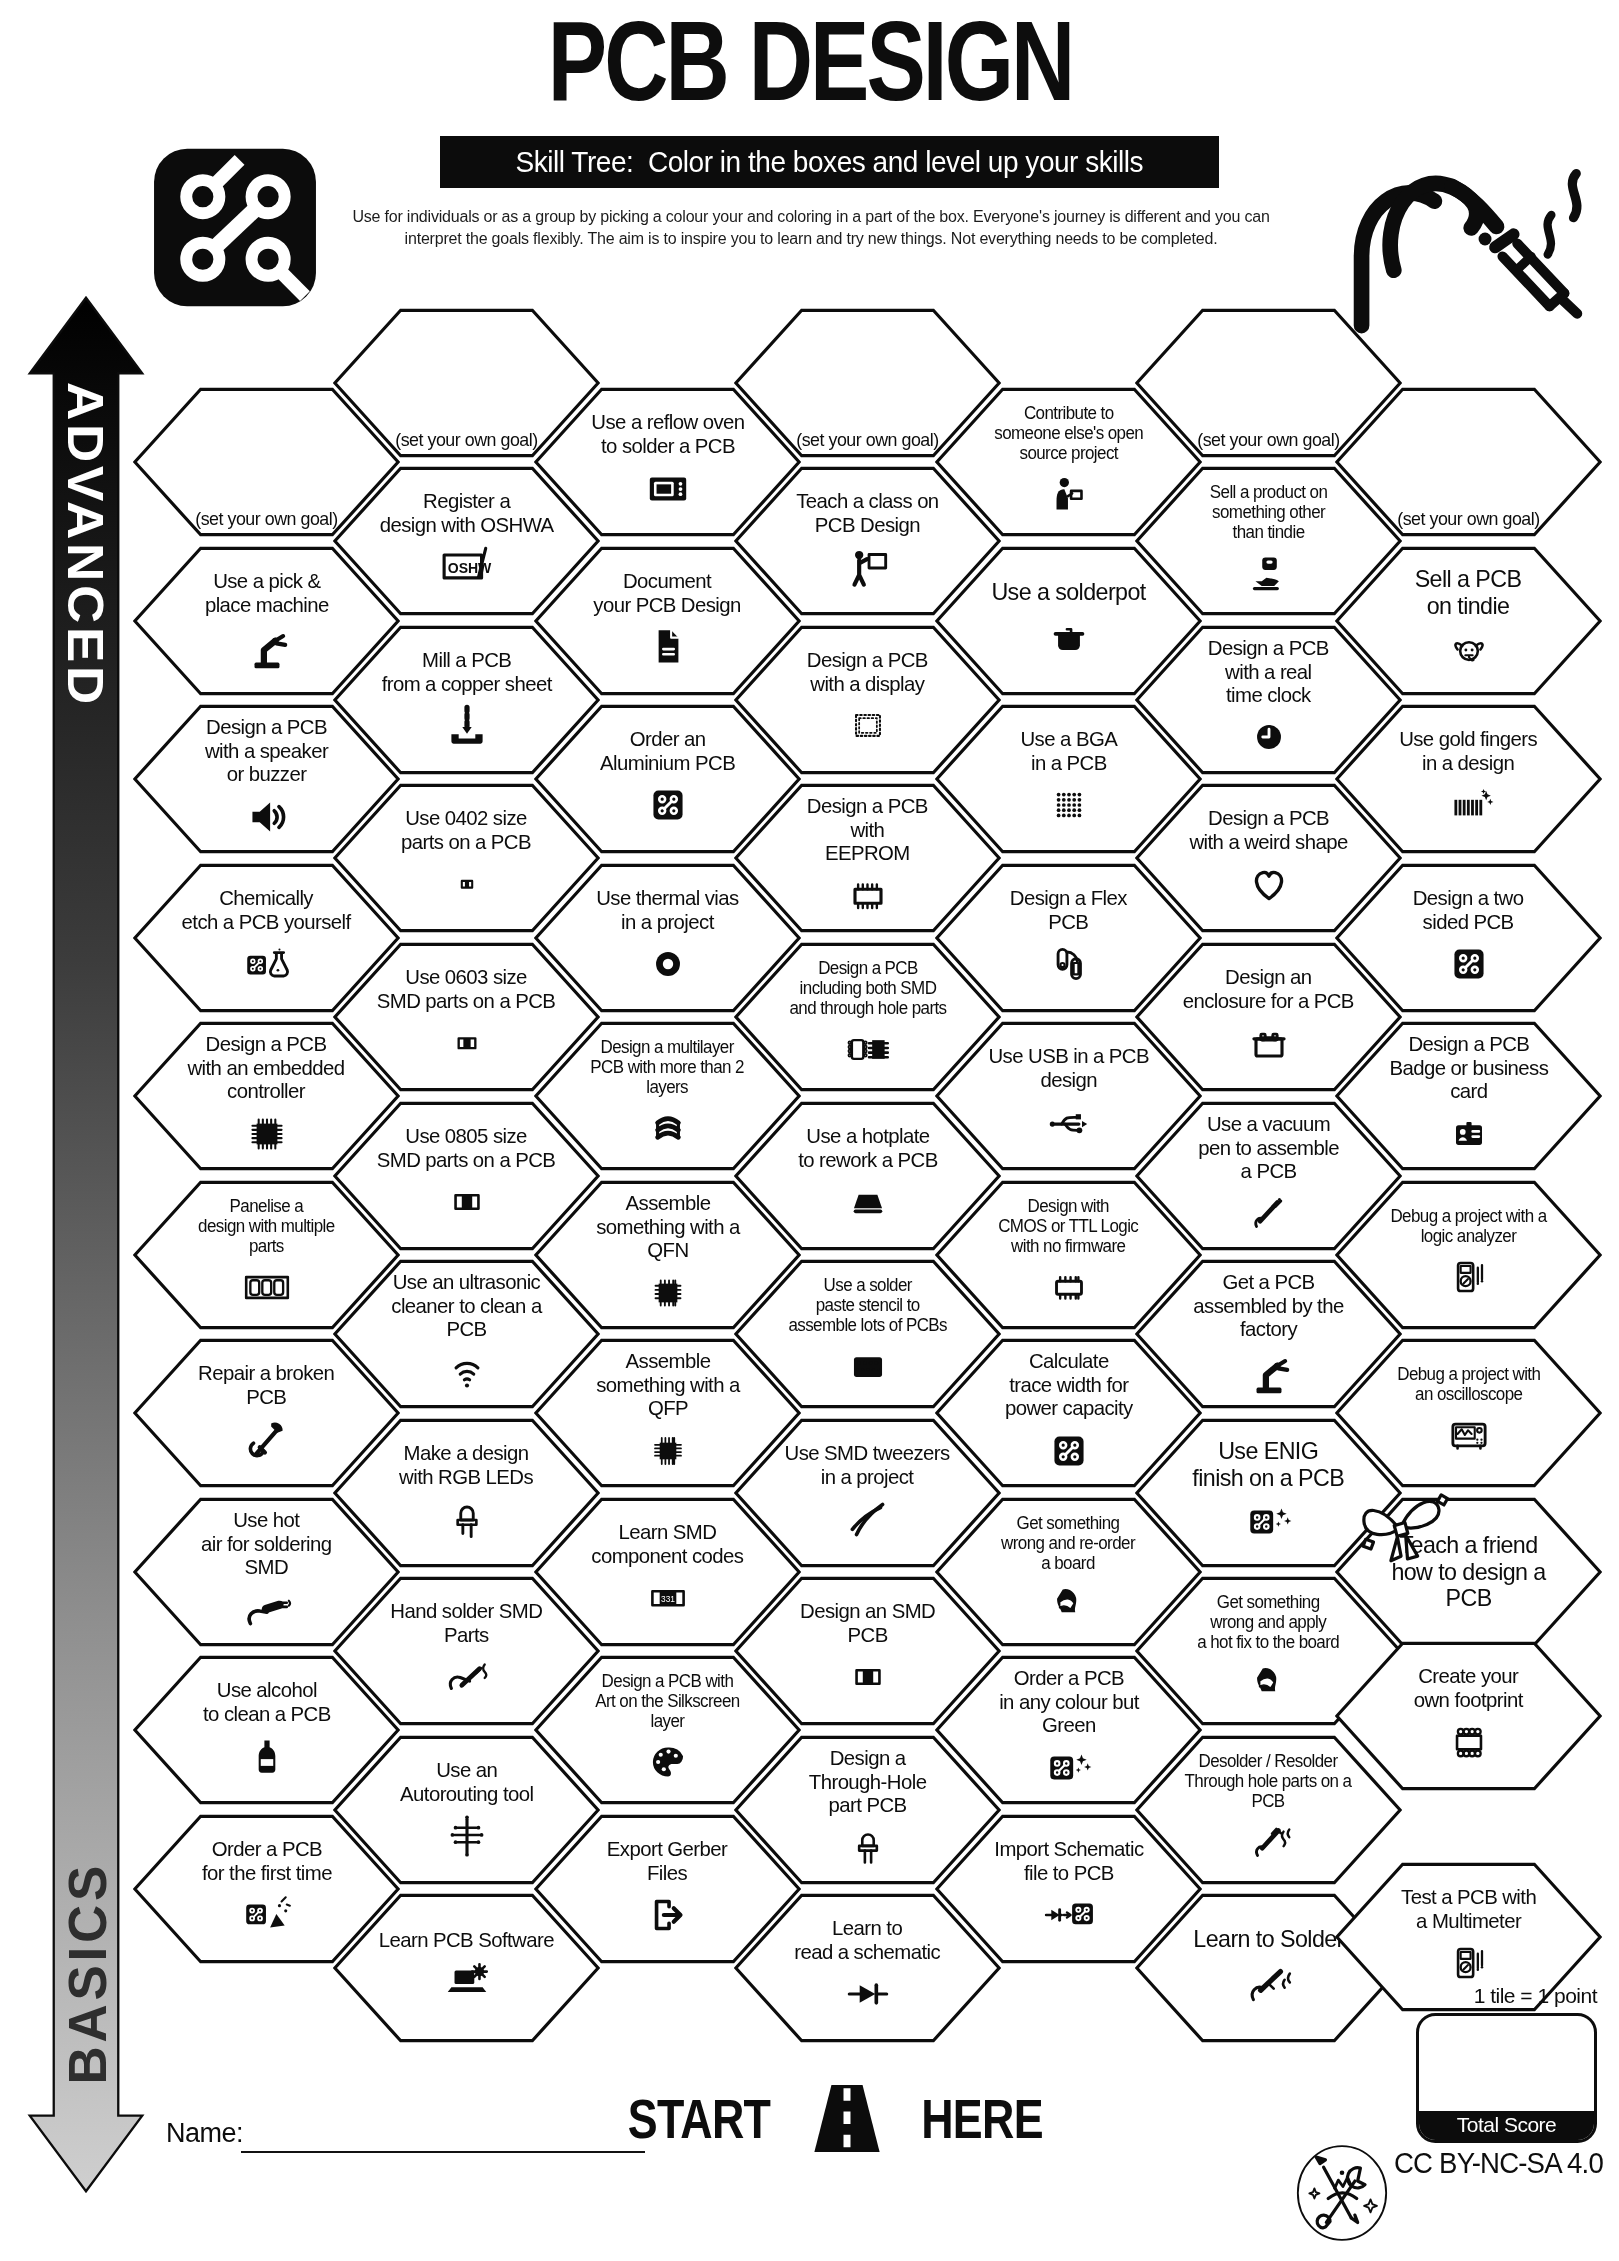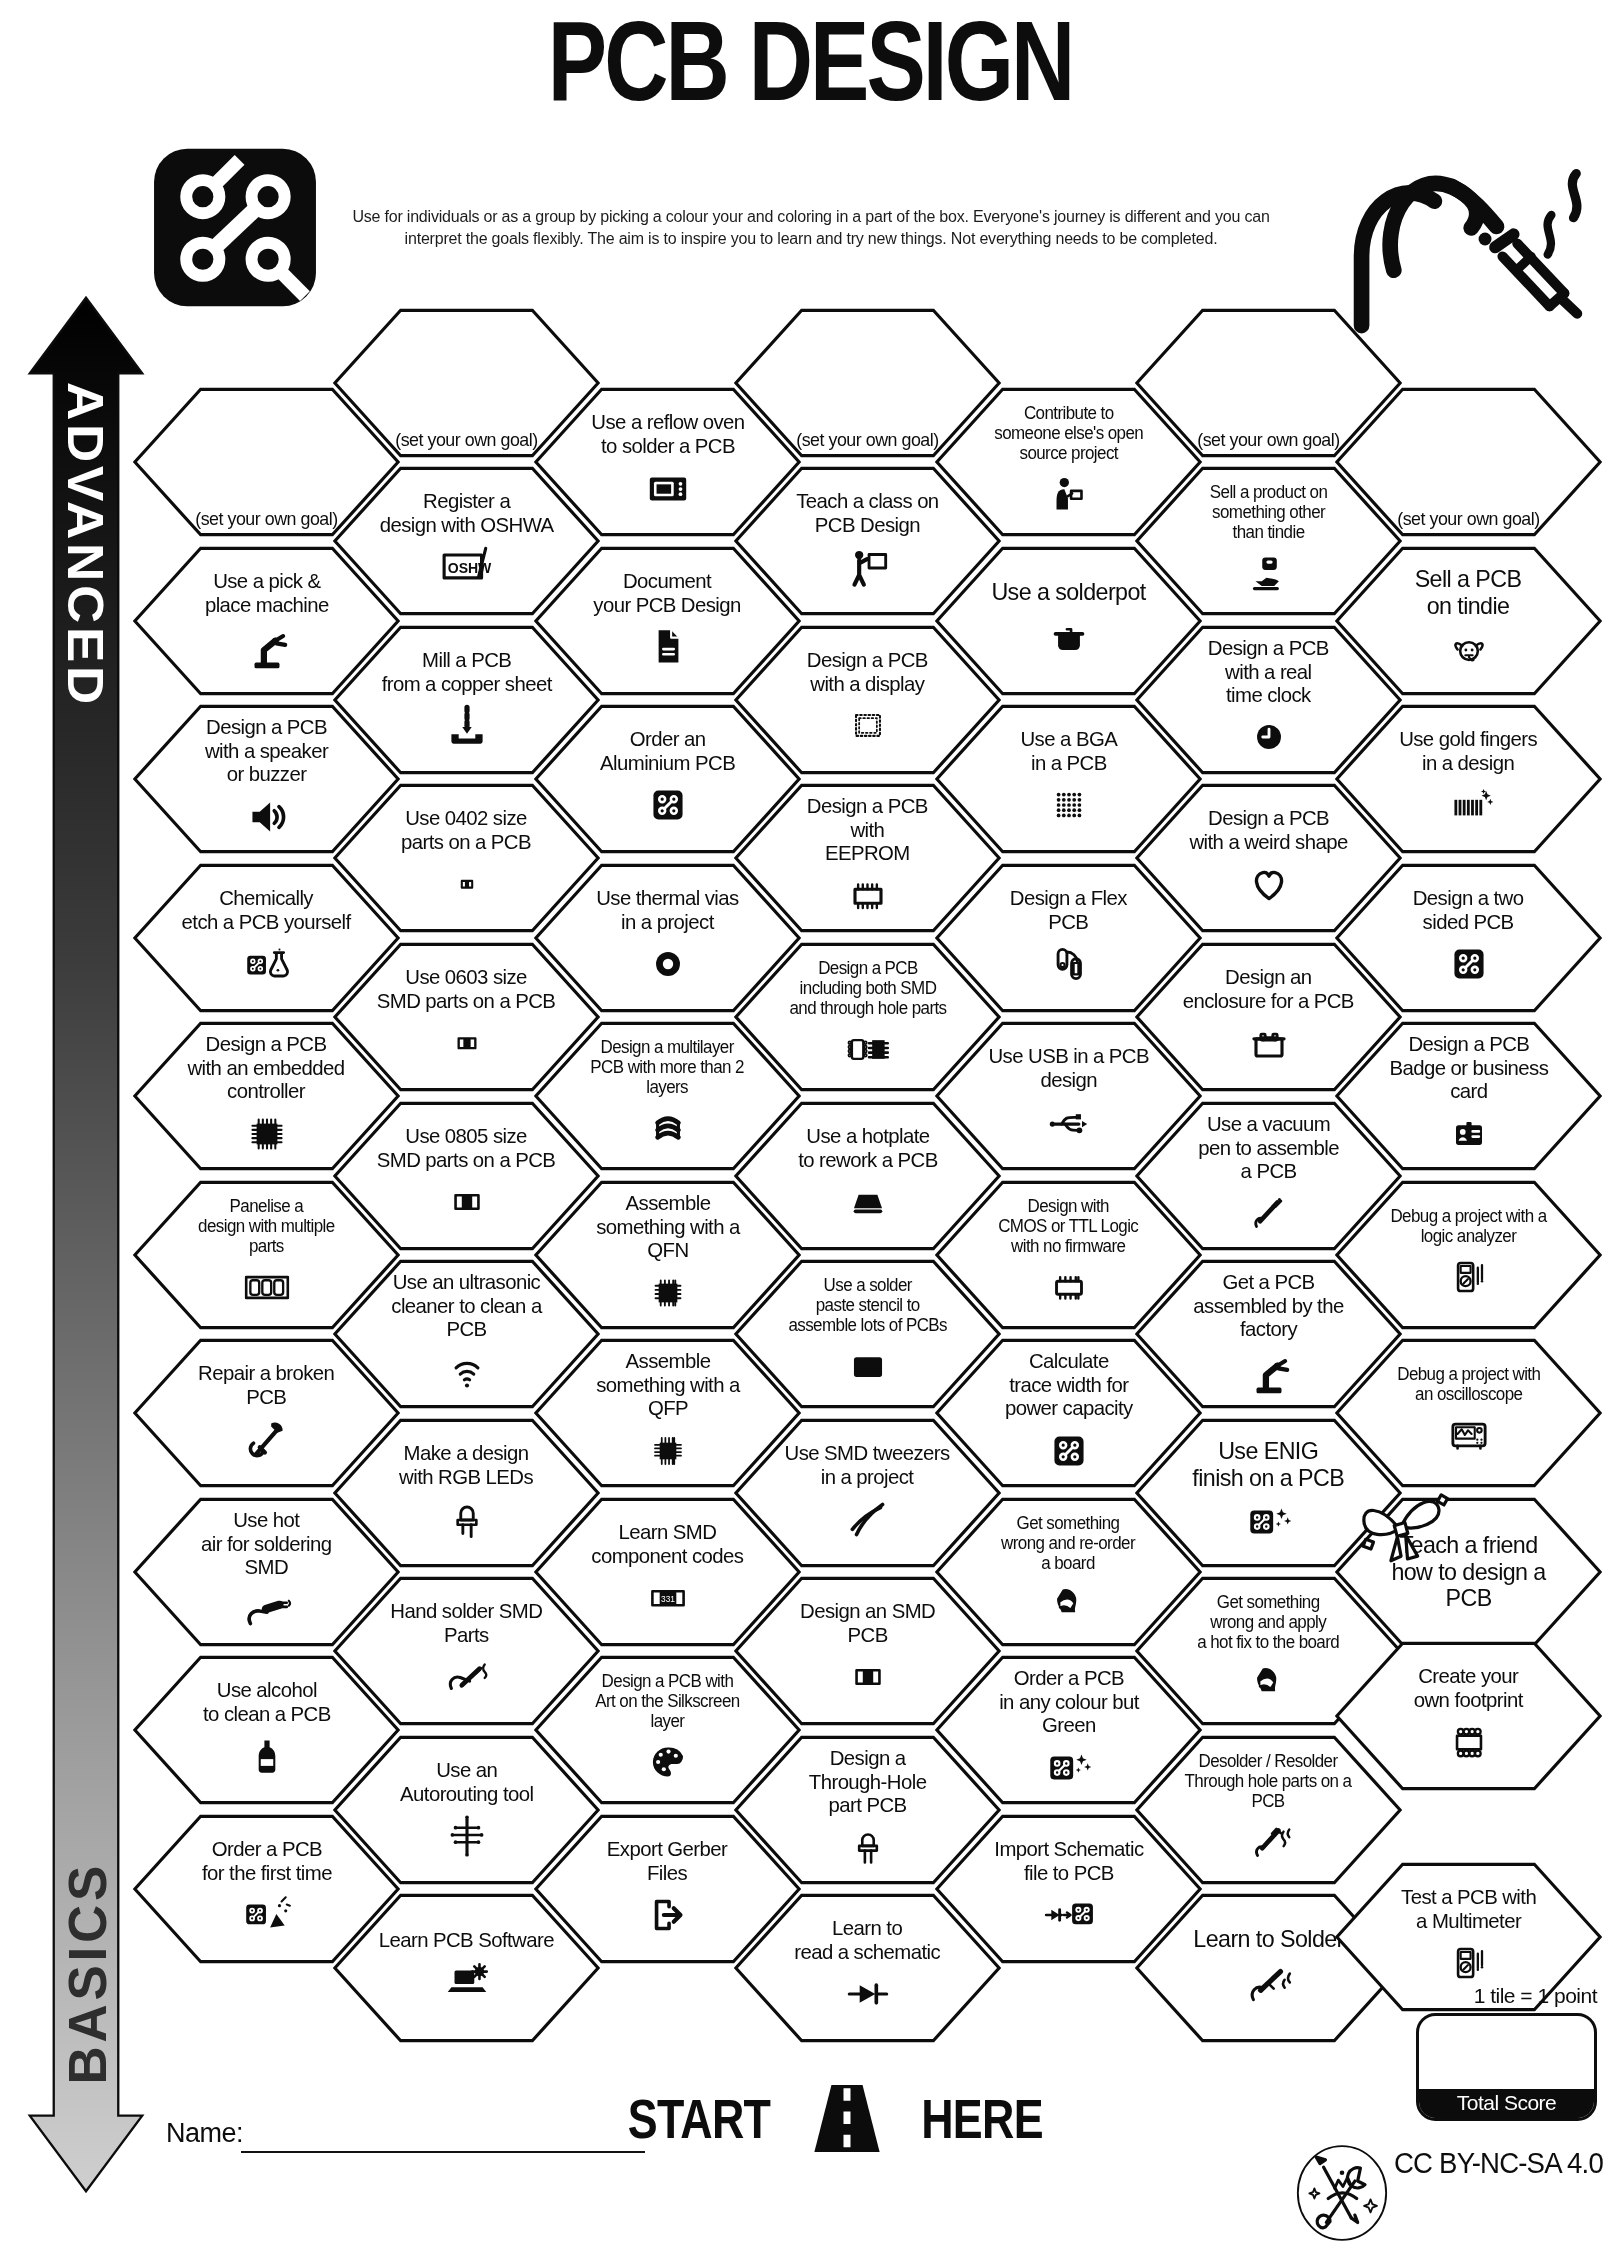--- a/index.html
+++ b/index.html
@@ -30,41 +30,44 @@
   .hex.l .hex-label{font-size:24px;}
   .hex.goal .hex-content{justify-content:flex-end;padding-top:12px;}
   .hex.goal .hex-label{font-size:18.4px;letter-spacing:-0.5px;}
   .icon svg{width:54px;height:52px;display:block;}
   
   .start-here{top:2082px;left:834px;transform:translateX(-50%);display:flex;align-items:center;gap:20px;}
   .start-here .word{font-size:56px;font-weight:800;letter-spacing:-0.9px;transform:scaleX(.8);white-space:nowrap;}
   .name-row{top:2118px;left:166px;font-size:27px;letter-spacing:-0.5px;}
   .name-line{top:2151px;left:241px;width:404px;height:1.8px;background:#111;}
   .tile-note{top:1984px;left:1416px;width:181px;text-align:right;font-size:21px;letter-spacing:-0.5px;}
-  .score-box{top:2013px;left:1416px;width:181px;height:108px;border:3.2px solid #0d0d0d;border-radius:19.4px;
+  .score-box{top:2013px;left:1416px;width:181px;height:130px;border:3.2px solid #0d0d0d;border-radius:19.4px;
              background:#fff;box-sizing:border-box;overflow:hidden;display:flex;flex-direction:column;}
   .score-box .space{flex:1;}
   .score-box .strip{height:29.5px;background:#0c0c0c;display:flex;align-items:center;justify-content:center;}
   .score-box .strip span{color:#fff;font-size:21px;letter-spacing:-0.5px;}
   .cc-text{top:2146px;left:1394px;width:217px;font-size:30px;letter-spacing:-0.9px;transform:scaleX(.92);
            transform-origin:0 50%;white-space:nowrap;}
   
   .footer{top:2193px;left:0;width:1620px;height:68px;background:#0c0c0c;display:flex;align-items:center;}
   .footer .fl{position:absolute;left:26px;color:#fff;font-size:24px;letter-spacing:-0.5px;}
   .footer .fc{position:absolute;left:50%;transform:translateX(-50%) scaleX(.9);color:#fff;font-size:31px;
               letter-spacing:-0.5px;white-space:pre;}
   .footer .fr{position:absolute;right:24px;color:#fff;font-size:24px;letter-spacing:-0.5px;}
   .mq-logo{top:2144px;left:1296px;}
 </style>
 </head>
 <body>
 
 <div class="poster">
 
   <div class="abs title">PCB DESIGN</div>
+  <div class="abs subbar">
+    <span>Skill Tree:  Color in the boxes and level up your skills</span>
+  </div>
   <div class="abs intro">Use for individuals or as a group by picking a colour your and coloring in a part of the box.  Everyone's journey is different and you can
 interpret the goals flexibly.  The aim is to inspire you to learn and try new things. Not everything needs to be completed.</div>
 
   <svg class="abs" style="left:152px;top:147px" width="166" height="161" viewBox="0 0 360 350">
     <rect x="4" y="4" width="352" height="342" rx="72" fill="#0c0c0c"></rect>
     <g stroke="#fff" fill="none">
       <circle cx="110" cy="108" r="36" stroke-width="26"></circle>
       <circle cx="252" cy="108" r="36" stroke-width="26"></circle>
       <circle cx="110" cy="244" r="36" stroke-width="26"></circle>
       <circle cx="252" cy="244" r="36" stroke-width="26"></circle>

